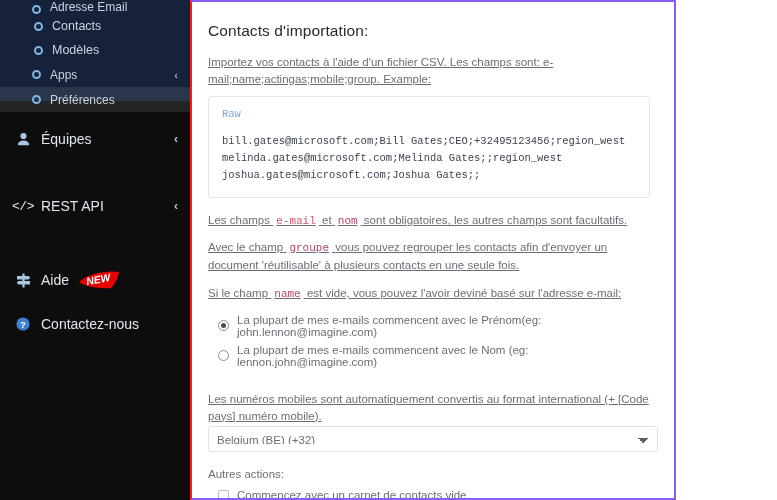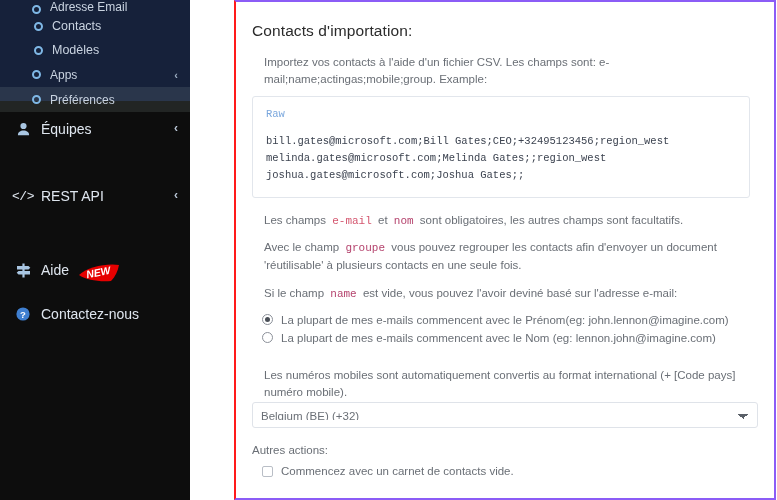--- a/index.html
+++ b/index.html
@@ -6,23 +6,22 @@
   html, body {
     margin: 0; padding: 0;
     width: 777px; height: 500px;
     overflow: hidden;
     background: #ffffff;
     font-family: "Liberation Sans", sans-serif;
   }
 
   #app {
     position: relative;
-    width: 776px; height: 500px;
+    width: 676px; height: 500px;
     display: flex;
-    gap: 44px;
   }
 
   
   #sidebar {
     width: 190px;
     height: 500px;
     flex: 0 0 190px;
     background: #0d0d0d;
     position: relative;
     overflow: hidden;
@@ -58,21 +57,21 @@
   .ring {
     width: 9px; height: 9px;
     border: 2px solid #7fb8e6;
     border-radius: 50%;
     margin-right: 9px;
     flex: 0 0 auto;
   }
 
   .nav-big {
     display: flex;
-    align-items: flex-start;
+    align-items: center;
     height: 36px;
     padding: 0 12px 0 14px;
     color: #dfe6ef;
     font-size: 14px;
     cursor: pointer;
     white-space: nowrap;
   }
   .nav-big .lbl { flex: 1 1 auto; }
   .nav-big .chev { font-size: 12px; color: #b9c6d6; font-weight: bold; }
   .ico {
@@ -122,22 +121,23 @@
     font-size: 15.5px;
     font-weight: normal;
     color: #2b2b2b;
     margin: 4px 0 14px 0;
     letter-spacing: 0.1px;
   }
 
   p.body {
     font-size: 11.5px;
     color: #6a6f76;
-    margin: 0 0 9px 12px;
+    margin: 0 0 9px 0;
     line-height: 1.45;
+    text-decoration: underline;
   }
 
   code.inline {
     font-family: "Liberation Mono", monospace;
     font-size: 11px;
     color: #d4556e;
     padding: 0 3px;
   }
   code.inline.kw { color: #b5446e; }
 

